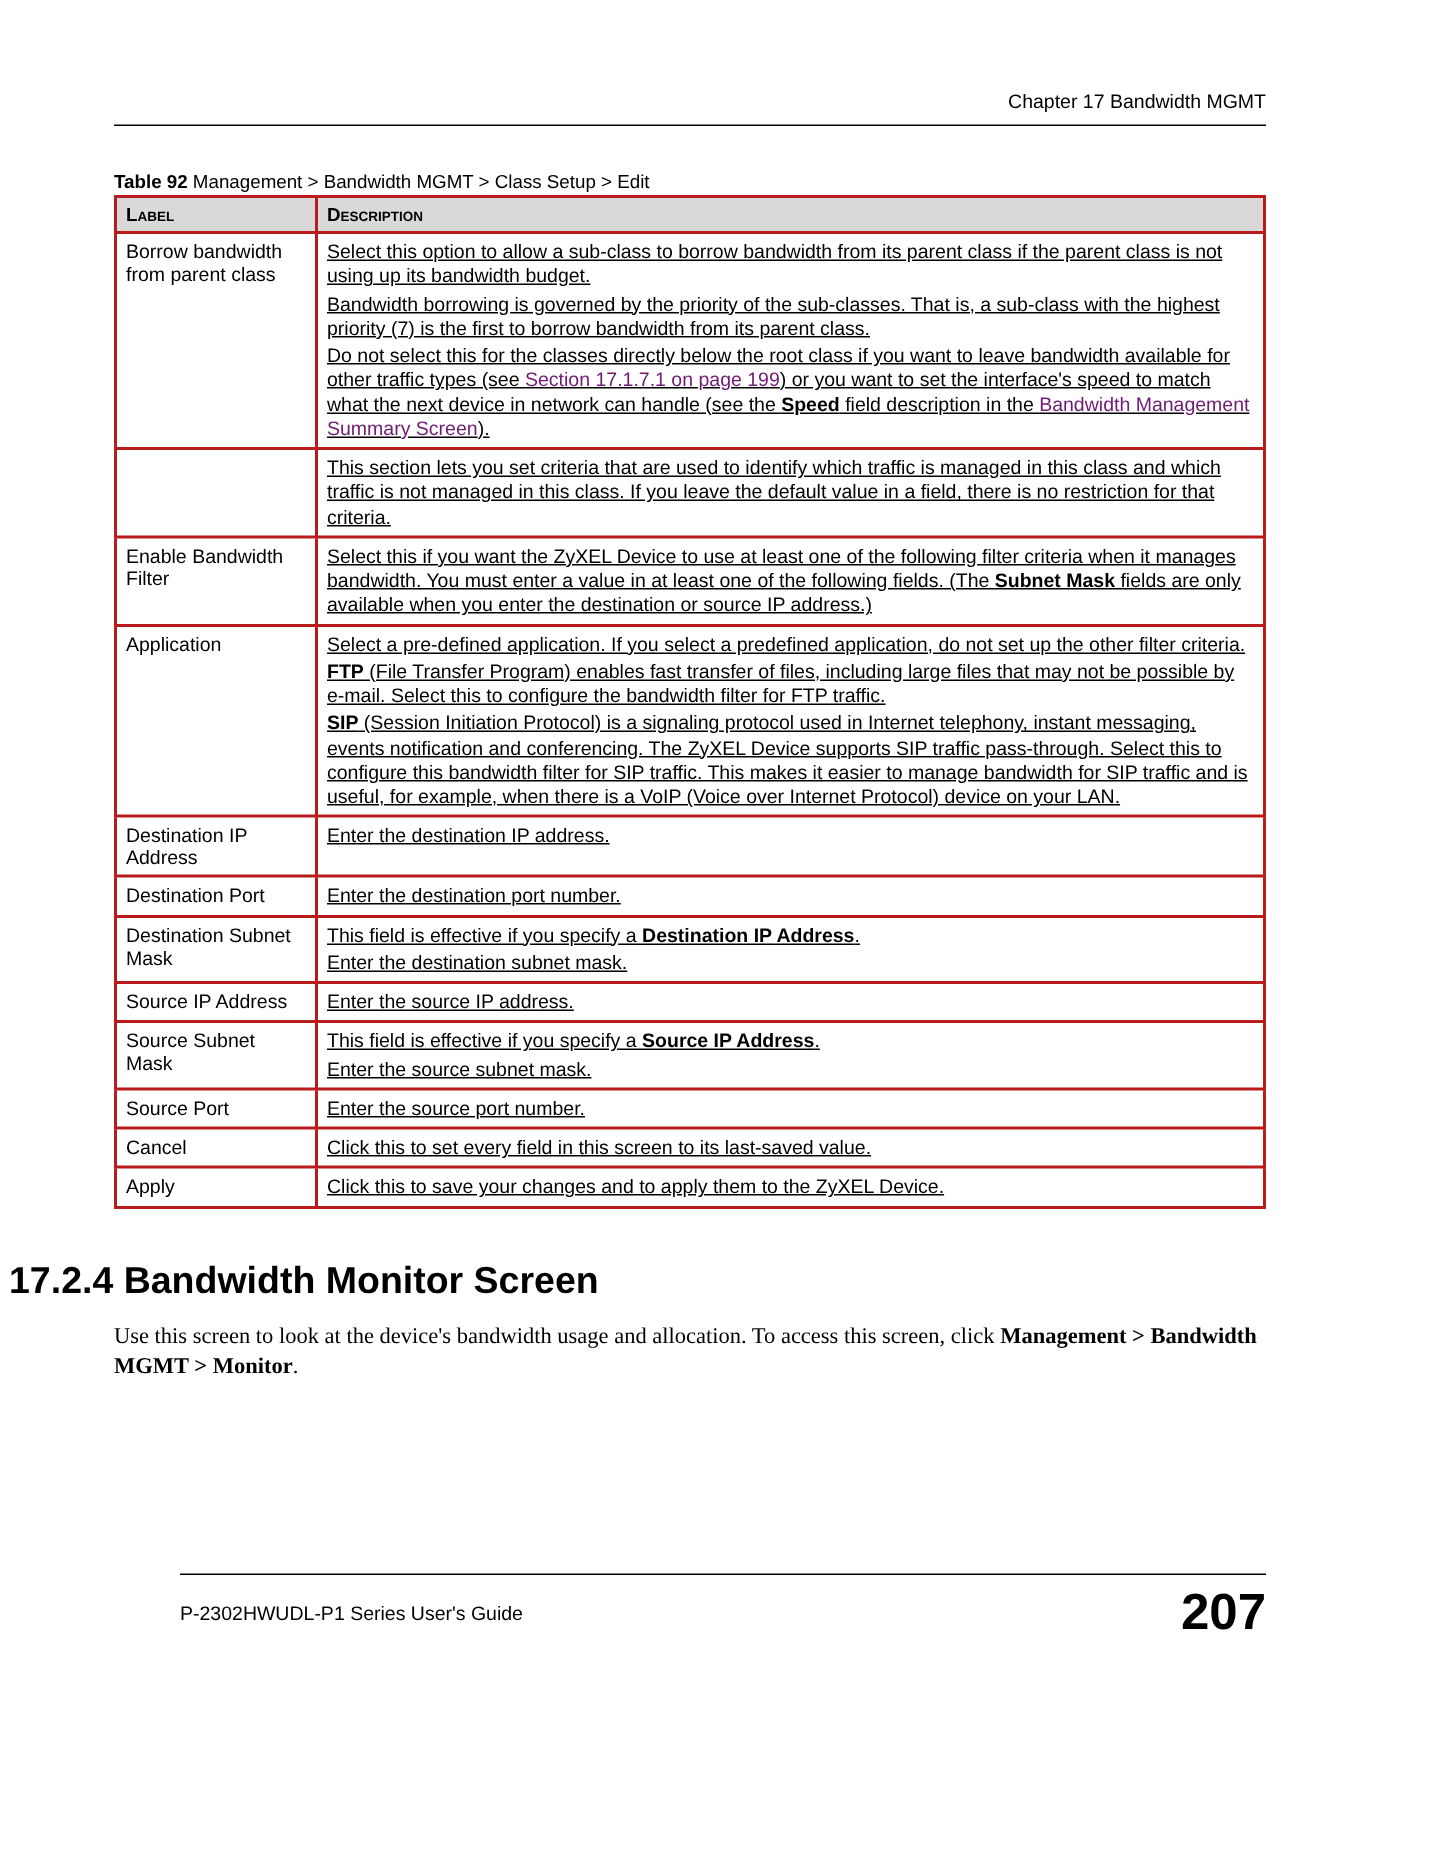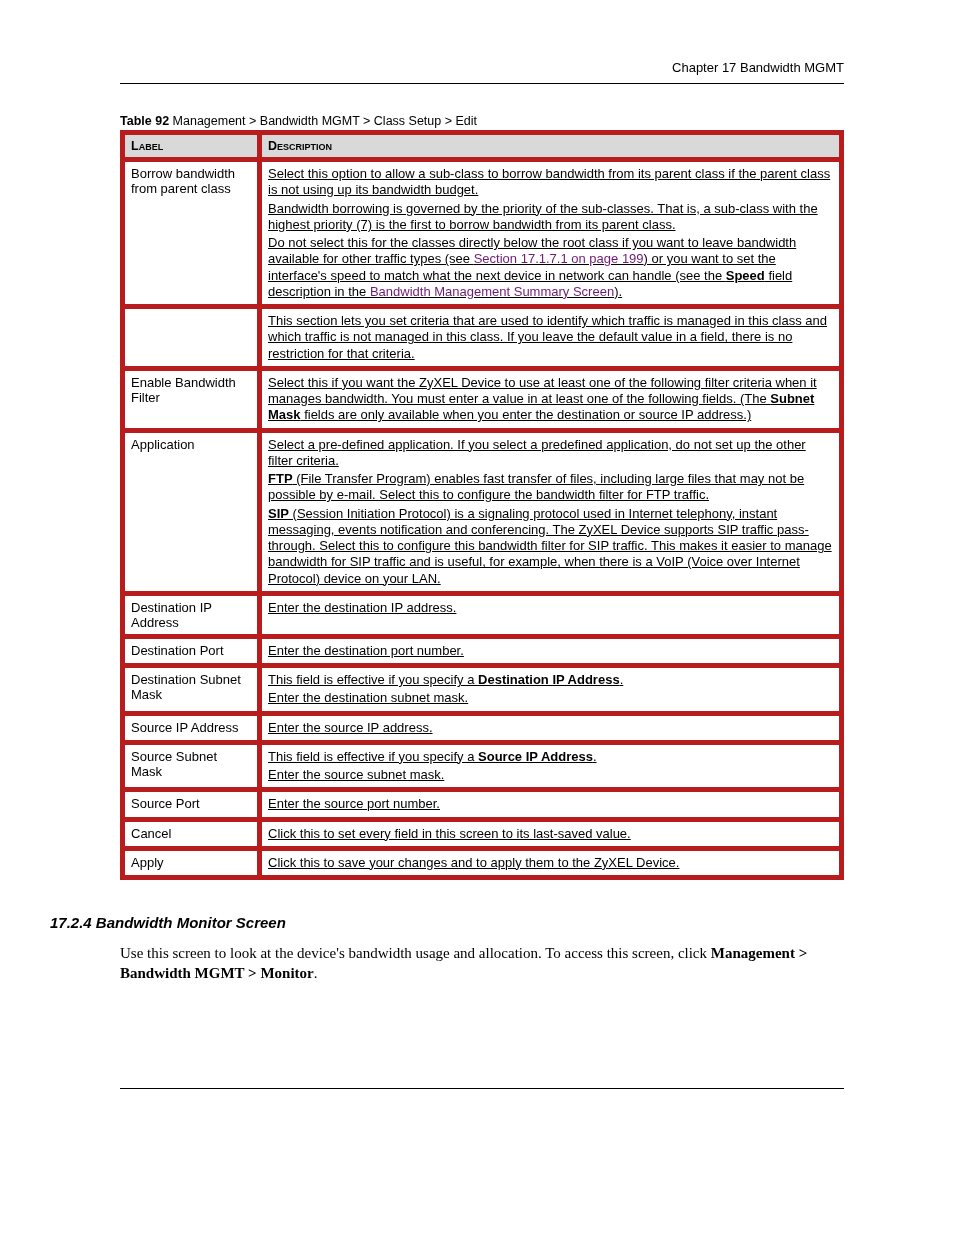--- a/index.html
+++ b/index.html
@@ -3,21 +3,21 @@
   <meta charset="utf-8">
   <style>
     body {
       font-family: Arial, Helvetica, sans-serif;
       margin: 0;
       padding: 0;
       background: #fff;
       width: 954px;
     }
     .page {
-      padding: 60px 110px 40px 120px;
+      padding: 60px 110px 40px 76px;
       position: relative;
       min-height: 1135px;
       box-sizing: border-box;
     }
     .header-chapter {
       text-align: right;
       font-size: 13px;
       margin-bottom: 8px;
     }
     .header-rule {
@@ -31,21 +31,21 @@
     }
     .table-caption b {
       font-weight: bold;
     }
     table.doc-table {
       border-collapse: collapse;
       width: 100%;
       font-size: 13px;
     }
     table.doc-table th, table.doc-table td {
-      border: 5px solid #b91c1c;
+      border: 2px solid #b91c1c;
       padding: 4px 6px;
       vertical-align: top;
       text-align: left;
     }
     table.doc-table th {
       background: #d9d9d9;
       font-variant: small-caps;
       font-weight: bold;
       font-size: 12.5px;
     }
@@ -58,25 +58,24 @@
       line-height: 1.25;
       text-decoration: underline;
     }
     .cell-para:last-child {
       margin-bottom: 0;
     }
     .link {
       color: #701a75;
     }
     .section-heading {
-      font-size: 15px;
+      font-size: 25px;
       font-weight: bold;
       margin: 34px 0 12px -70px;
       font-family: Arial, Helvetica, sans-serif;
-      font-style: italic;
     }
     .body-text {
       font-family: "Times New Roman", Times, serif;
       font-size: 15px;
       line-height: 1.35;
       margin: 0 0 10px 0;
     }
     .footer {
       position: absolute;
       bottom: 40px;
@@ -203,15 +202,19 @@
     </tbody>
   </table>
 
   <h2 class="section-heading">17.2.4  Bandwidth Monitor Screen</h2>
   <p class="body-text">
     <span>Use this screen to look at the device's bandwidth usage and allocation. To access this screen, click </span><b>Management &gt; Bandwidth MGMT &gt; Monitor</b><span>.</span>
   </p>
 
   <div class="footer">
     <hr class="footer-rule">
+    <div class="footer-row">
+      <div class="footer-left">P-2302HWUDL-P1 Series User's Guide</div>
+      <div class="footer-right">207</div>
+    </div>
   </div>
 
 </div>
 
 </body></html>

